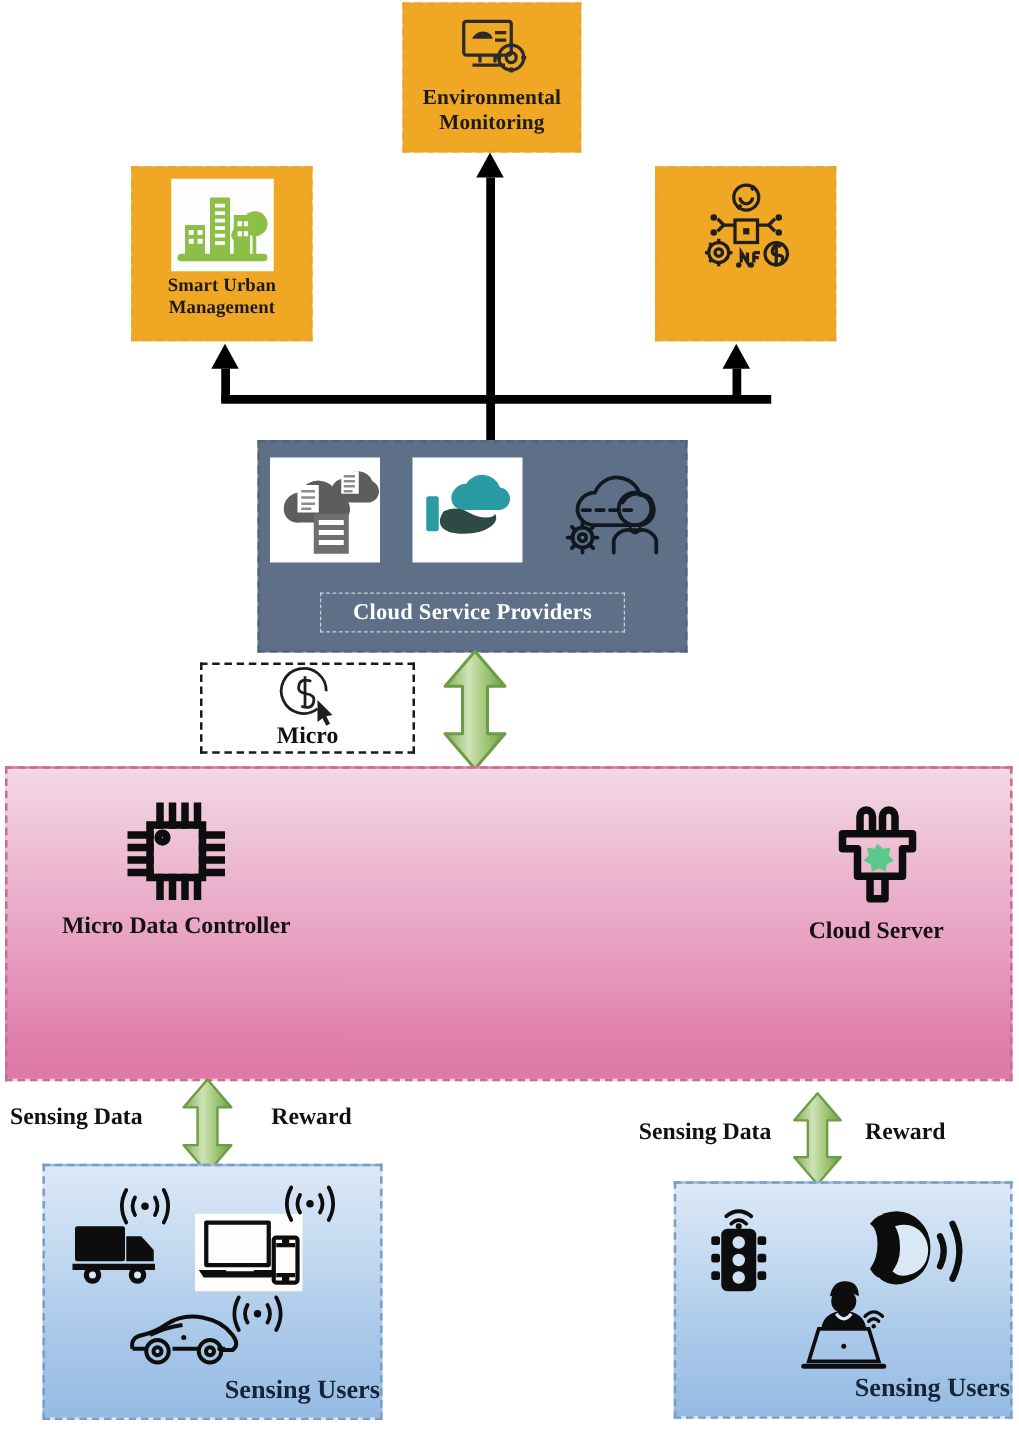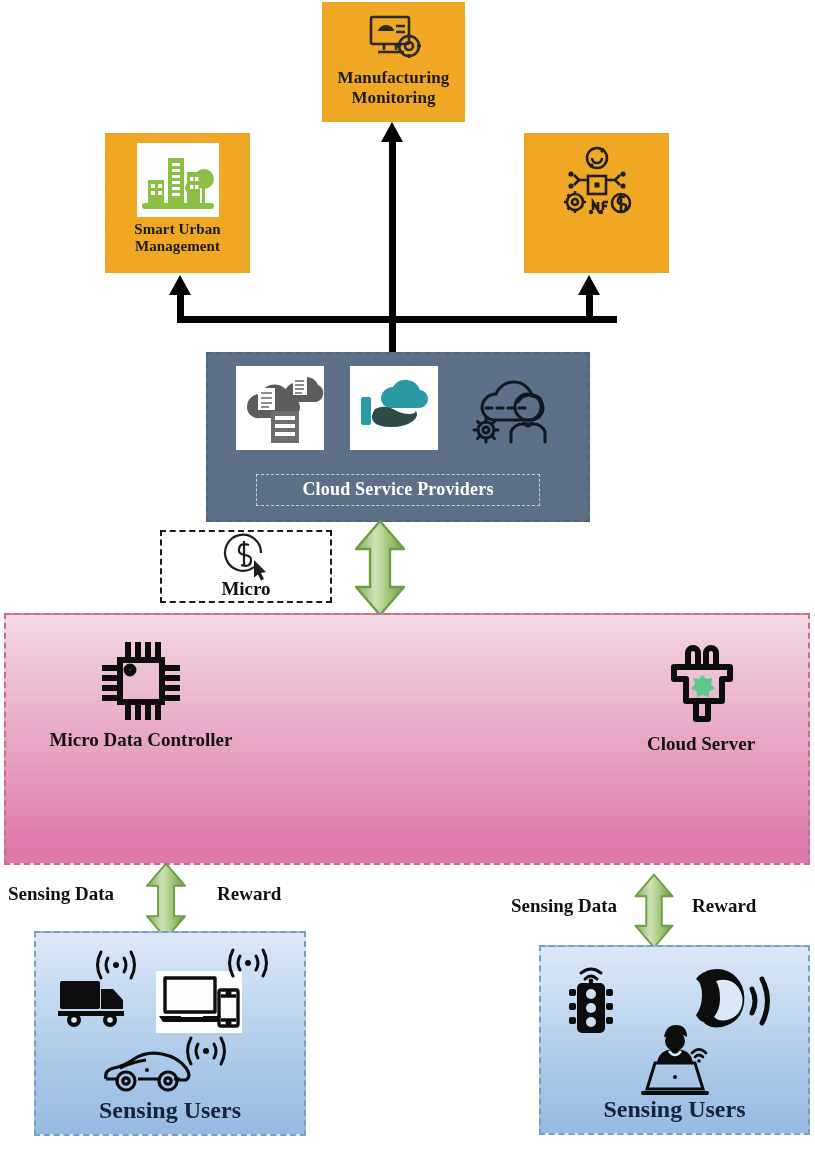--- a/index.html
+++ b/index.html
@@ -39,21 +39,21 @@
   #box-env{ left:322px; top:2px;  width:143px; height:120px; }
   #box-env .app-label{ font-size:17px; }
   #box-urban{ left:105px; top:133px; width:145px; height:140px; }
   #box-manu{ left:524px; top:133px; width:145px; height:140px; }
 
   .white-tile{ background:#fdfdfd; display:flex; align-items:center; justify-content:center; }
 
   
   #csp-panel{
     position:absolute;
-    left:206px; top:352px; width:384px; height:170px;
+    left:206px; top:352px; width:344px; height:170px;
     background:#5e7088;
     border:2px dashed #52657c;
   }
   #csp-icons{
     position:absolute; left:0; right:0; top:12px;
     display:flex; align-items:center; justify-content:center; gap:26px;
   }
   #csp-icons .tile{
     width:88px; height:84px; background:#ffffff;
     display:flex; align-items:center; justify-content:center;
@@ -128,21 +128,21 @@
   }
 
   
   .blue-box{
     position:absolute;
     background:linear-gradient(180deg,#dce8f6 0%, #c6dbf1 30%, #aac9e9 65%, #96bbe3 100%);
     border:2px dashed #7c9dc4;
   }
   .blue-box .su-label{
     position:absolute; left:0; right:0; bottom:10px;
-    text-align:center; font-size:24px; font-weight:bold; color:#15243b;
+    text-align:right; font-size:21px; font-weight:bold; color:#15243b;
   }
   #blue-left{ left:34px; top:931px; width:272px; height:205px; }
   #blue-right{ left:539px; top:945px; width:271px; height:190px; }
   .bi{ position:absolute; }
 
   svg{ overflow:visible; }
 </style>
 </head>
 <body>
 
@@ -154,21 +154,21 @@
         <rect x="8" y="5" width="38" height="27" rx="2"></rect>
         <path d="M21 32 v6 M33 32 v6 M15 40 h26"></path>
         <path d="M15 18 q5 -7 12 -4 q4 2 4 5 h-16 z" fill="#2b2b2b" stroke="none"></path>
         <path d="M33 14 h9 M33 20 h9"></path>
         <circle cx="46" cy="34" r="10"></circle>
         <circle cx="46" cy="34" r="4"></circle>
         <path d="M46 22 v4 M46 42 v4 M34 34 h4 M54 34 h4"></path>
       </svg>
     </div>
     <div class="app-label">
-      <span>Manufacturing</span><br>
+      <span>Environmental</span><br>
       <span>Monitoring</span>
     </div>
   </div>
 
   <div class="app-box" id="box-urban">
     <div class="icon-wrap white-tile" style="width:82px;height:74px;">
       <svg width="72" height="64" viewBox="0 0 72 64">
         <g fill="#8cbf45">
           <rect x="6" y="32" width="16" height="26"></rect>
           <rect x="26" y="10" width="16" height="48"></rect>

